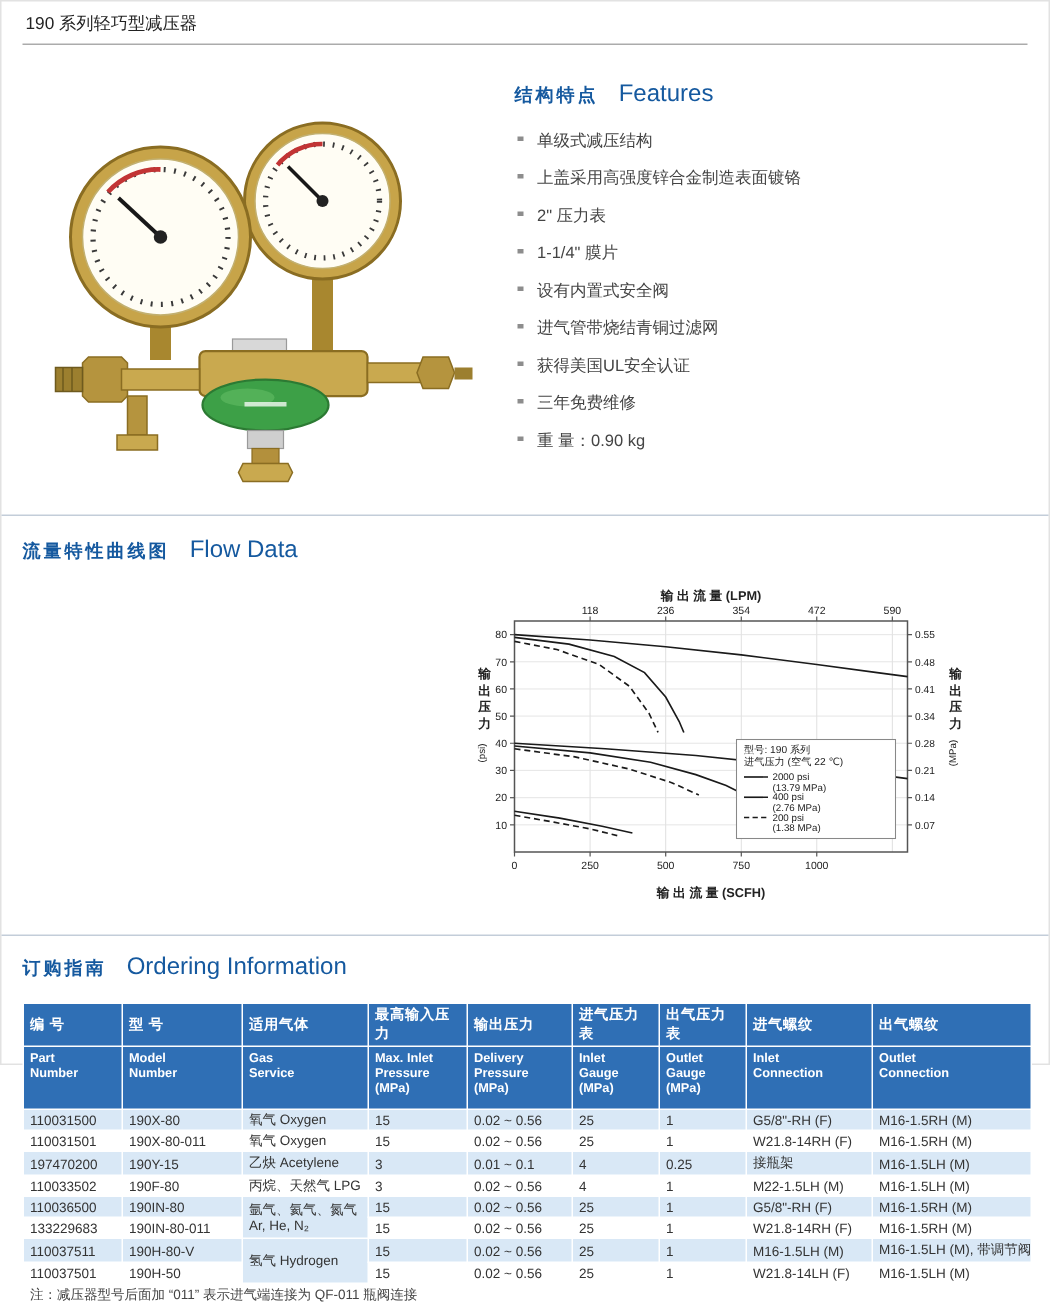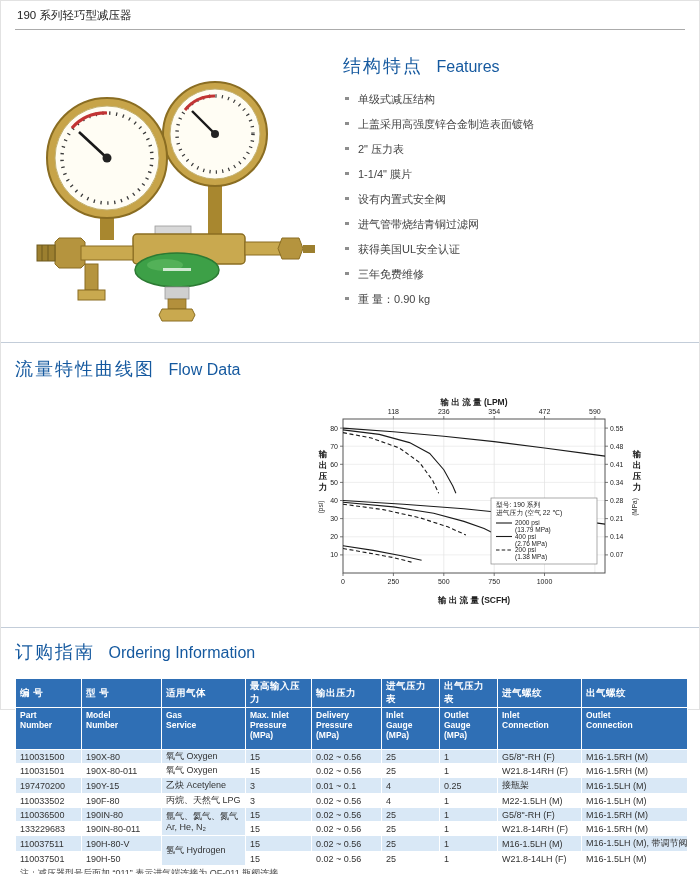--- a/index.html
+++ b/index.html
@@ -4,21 +4,21 @@
 <style>
   *{margin:0;padding:0;box-sizing:border-box}
   html,body{width:700px;height:874px;background:#fff;}
   body{font-family:"Liberation Sans","DejaVu Sans",sans-serif;color:#333;overflow:hidden}
   .page{width:700px;height:710px;background:#fff;border:1px solid #e2e2e2;padding:0 14px;position:relative}
   .page-header{font-size:11.5px;color:#222;padding:7px 2px 6px 2px;border-bottom:1px solid #ababab}
   .top-section{display:flex;margin-top:10px}
   .product-photo{width:322px;padding-top:6px}
   .features{flex:1;padding:14px 0 0 6px}
   .sec-title{color:#15599f;margin-bottom:14px;white-space:nowrap}
-  .sec-title .zh{font-size:18px;font-weight:normal;letter-spacing:2px}
+  .sec-title .zh{font-size:12px;font-weight:bold;letter-spacing:2px}
   .sec-title .en{font-size:16px;margin-left:9px}
   .features ul{list-style:none;margin-top:4px}
   .features li{font-size:11px;color:#444;margin-bottom:10px;position:relative;padding-left:15px}
   .features li::before{content:"";position:absolute;left:2px;top:4.5px;width:3.5px;height:3.5px;background:#8d8d8d}
   .divider{border:none;border-top:1px solid #c3cdd9;margin:16px -14px 0 -14px}
   .flow-section{padding-top:14px}
   .chart-wrap{margin:2px 0 0 298px;width:336px}
   .ordering-section{padding-top:12px}
   table{border-collapse:collapse;width:672px;table-layout:fixed;margin-top:6px;border-bottom:1px solid #9dbede}
   th,td{border:1px solid #fff;padding:1px 4px;overflow:hidden}

